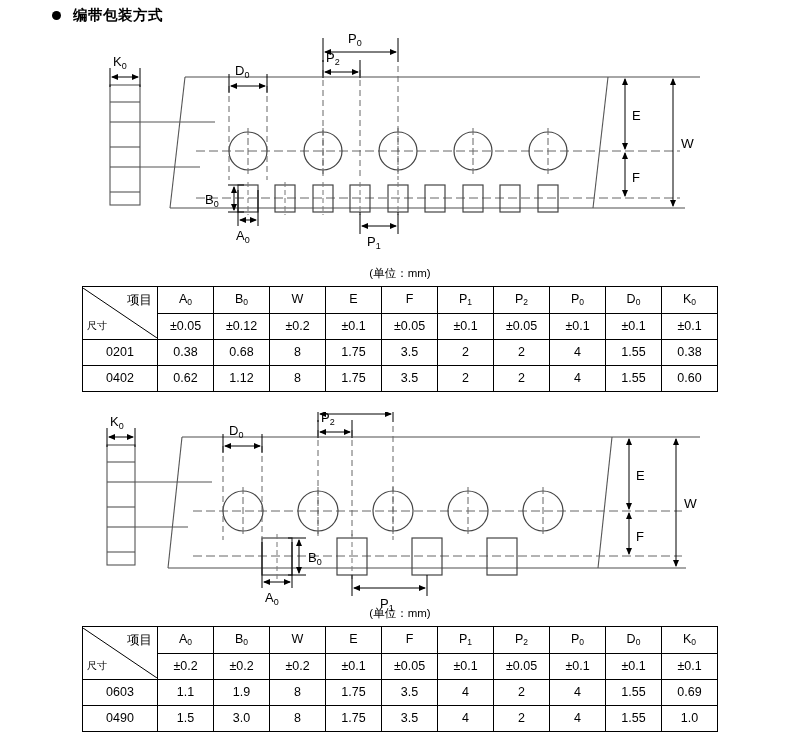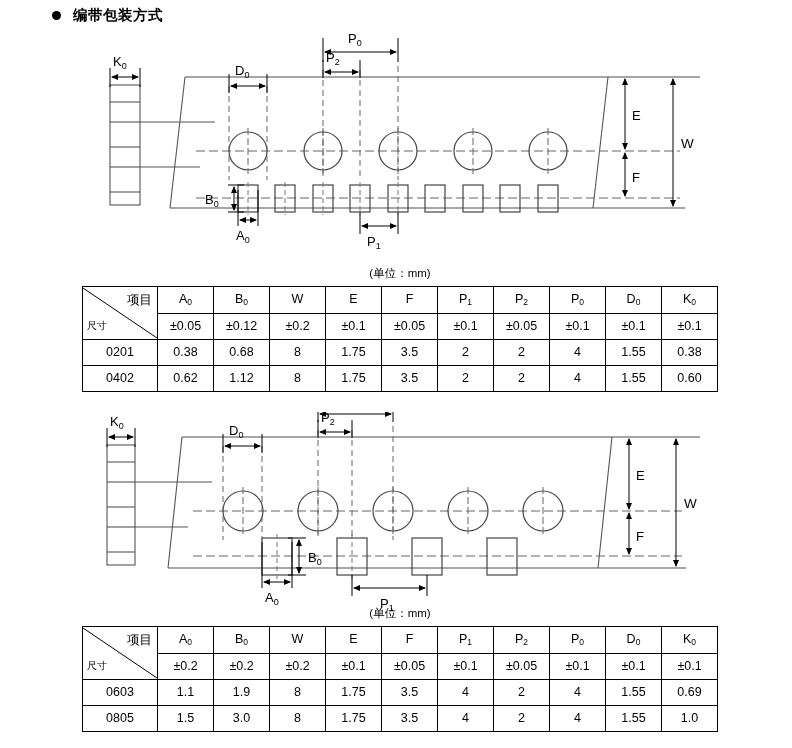--- a/index.html
+++ b/index.html
@@ -536,21 +536,21 @@
       <td>8</td>
       <td>1.75</td>
       <td>3.5</td>
       <td>4</td>
       <td>2</td>
       <td>4</td>
       <td>1.55</td>
       <td>0.69</td>
     </tr>
     <tr>
-      <td class="row-label">0805</td>
+      <td class="row-label">0490</td>
       <td>1.5</td>
       <td>3.0</td>
       <td>8</td>
       <td>1.75</td>
       <td>3.5</td>
       <td>4</td>
       <td>2</td>
       <td>4</td>
       <td>1.55</td>
       <td>1.0</td>

